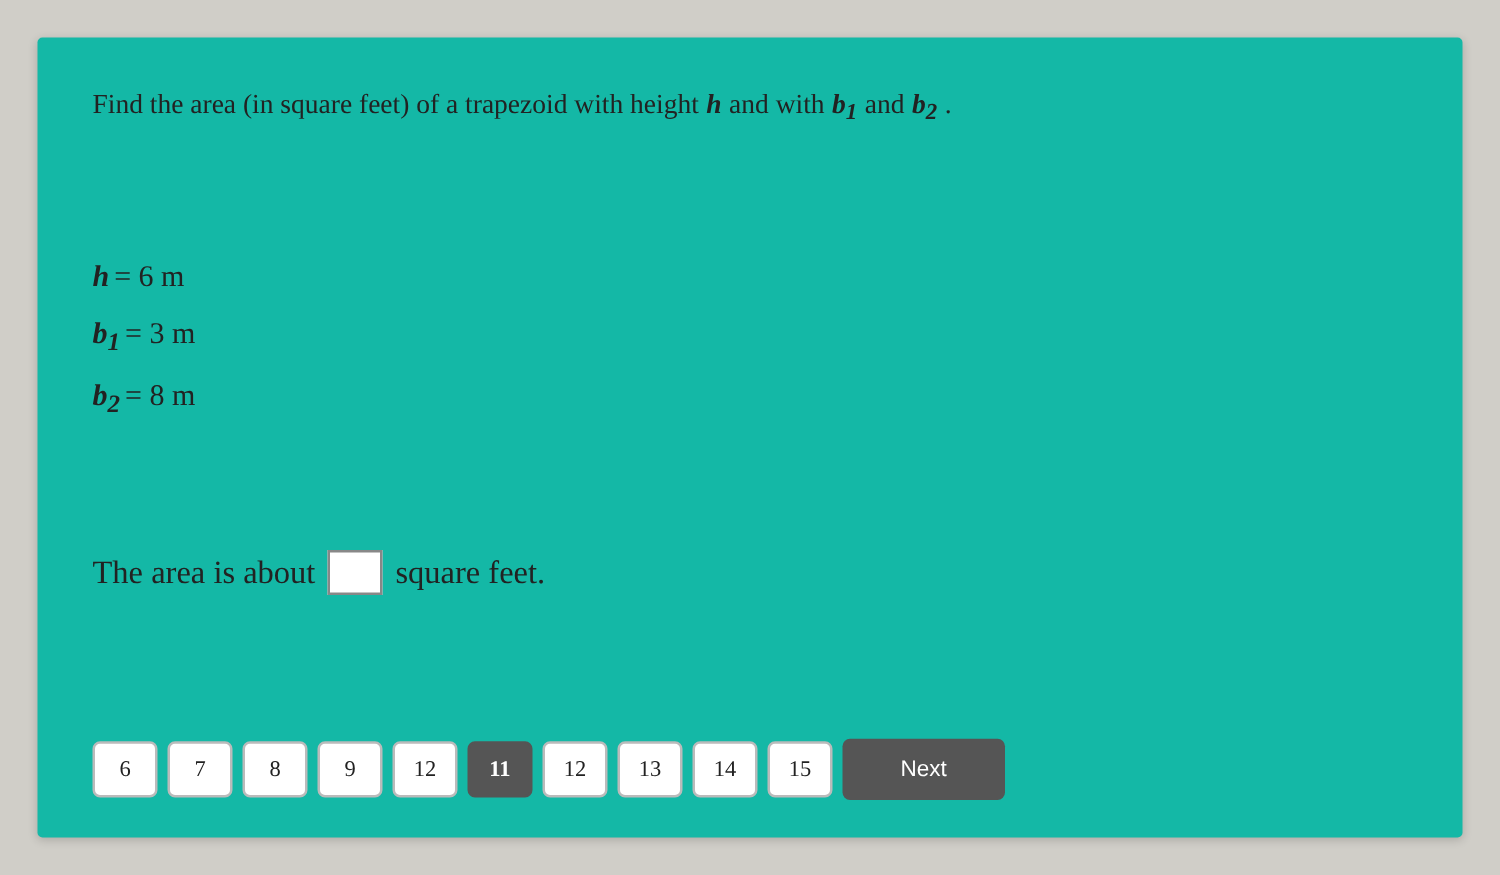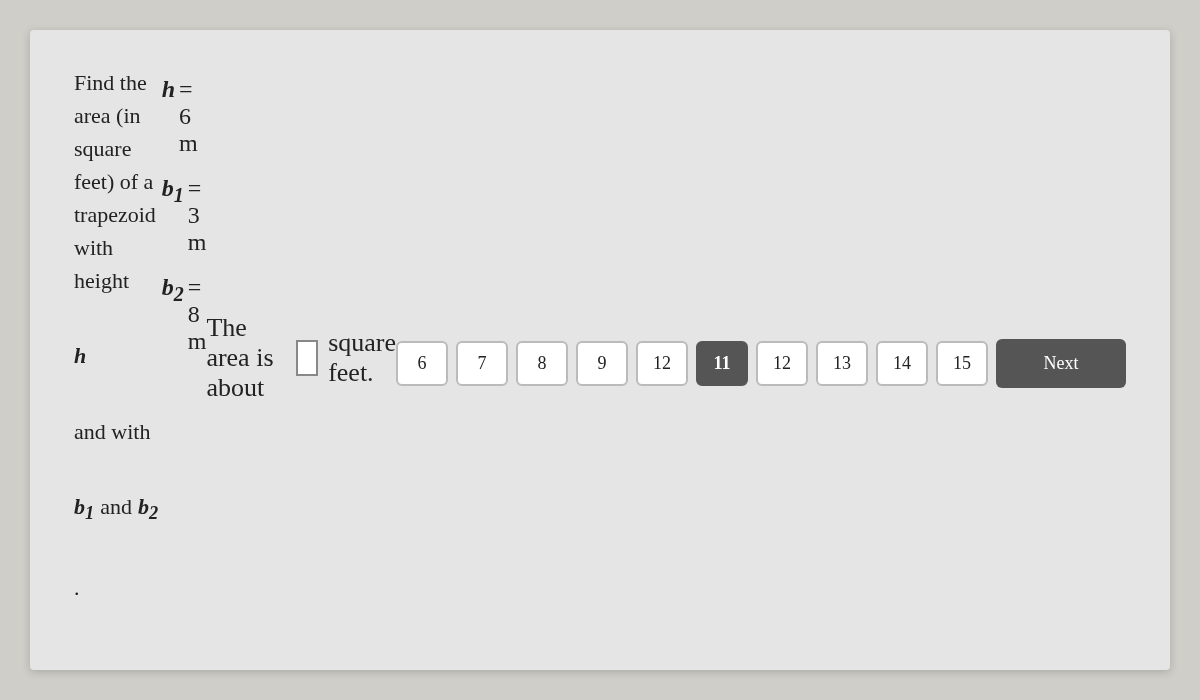--- a/index.html
+++ b/index.html
@@ -8,27 +8,27 @@
       width: 1200px;
       height: 700px;
       background: #d0cec8;
       display: flex;
       align-items: center;
       justify-content: center;
       font-family: Georgia, 'Times New Roman', serif;
     }
 
     .main-card {
-      background: #e5e5e5;
+      background: #14b8a6;
       width: 1140px;
       height: 640px;
       border-radius: 4px;
       padding: 36px 44px 30px 44px;
       display: flex;
-      flex-direction: row;
+      flex-direction: column;
       justify-content: space-between;
       box-shadow: 0 2px 8px rgba(0,0,0,0.18);
     }
 
     .question-text {
       font-size: 22px;
       color: #222;
       line-height: 1.5;
       display: flex;
       align-items: baseline;
@@ -114,21 +114,21 @@
     }
 
     .btn-next {
       background: #555;
       color: #fff;
       border: none;
       border-radius: 6px;
       padding: 14px 36px;
       font-size: 18px;
       cursor: pointer;
-      font-family: Liberation Serif, serif;
+      font-family: Liberation Sans, sans-serif;
       min-width: 130px;
     }
 
     .italic { font-style: italic; }
     .bold { font-weight: bold; }
   </style>
 </head>
 <body>
 
 <div class="main-card">

